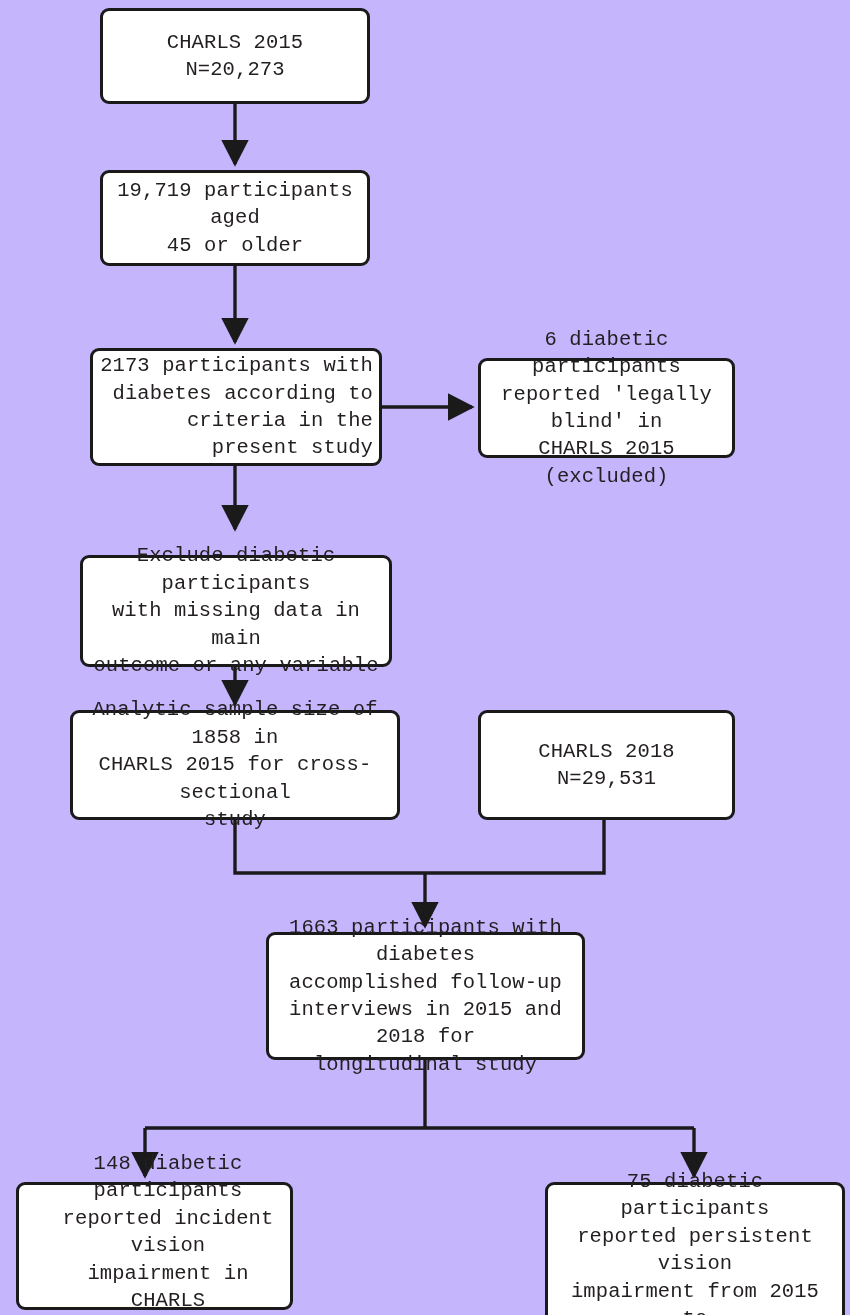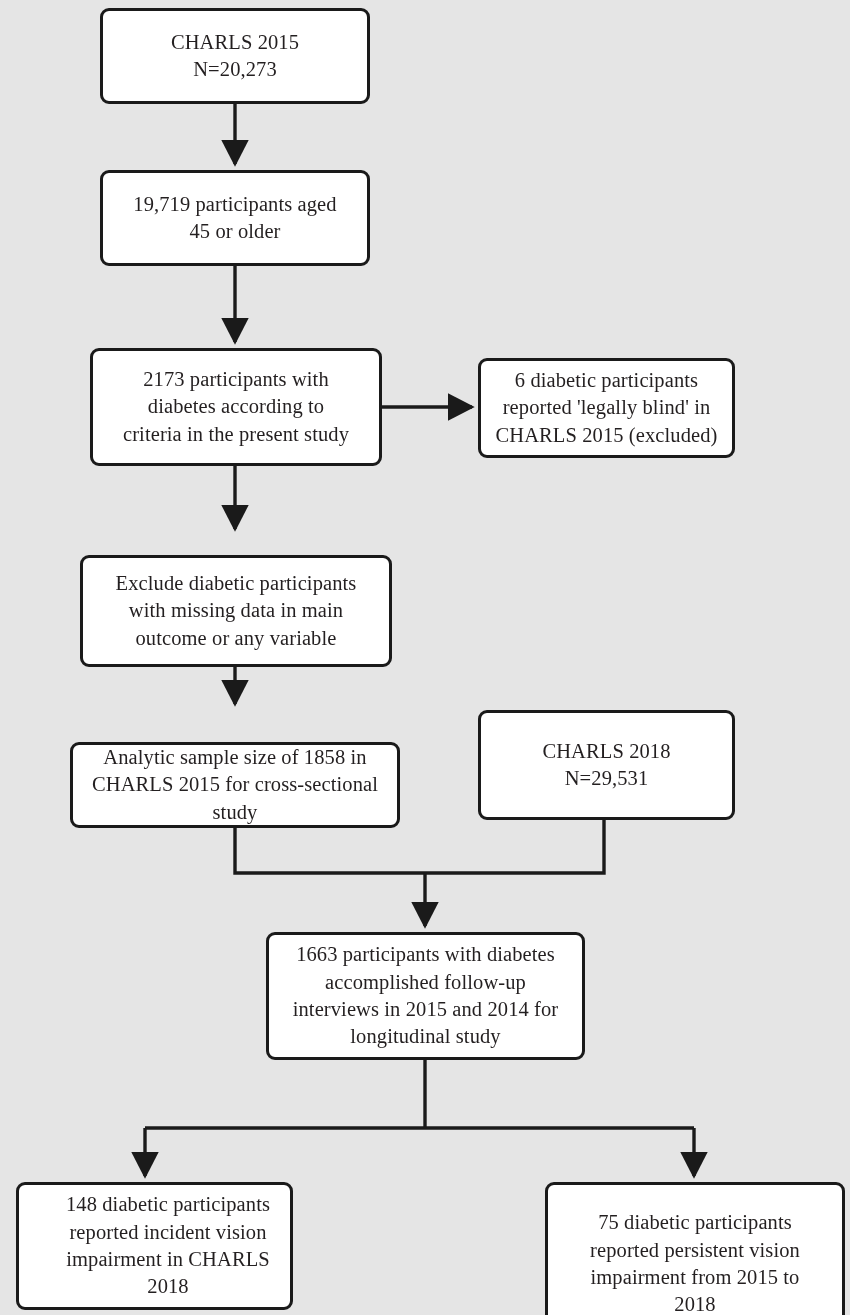--- a/index.html
+++ b/index.html
@@ -5,22 +5,22 @@
 <style>
   html, body {
     margin: 0;
     padding: 0;
     background: #ffffff;
   }
   #flow-root {
     position: relative;
     width: 850px;
     height: 1315px;
-    background: #e5e5e5;
-    font-family: Liberation Serif, serif;
+    background: #c4b5fd;
+    font-family: Liberation Mono, monospace;
     overflow: hidden;
   }
   #connectors {
     position: absolute;
     left: 0;
     top: 0;
     width: 850px;
     height: 1315px;
     pointer-events: none;
   }
@@ -44,24 +44,24 @@
     font-size: 20.5px;
     line-height: 1.34;
     color: #231f20;
     white-space: pre-line;
     letter-spacing: 0.1px;
   }
 
   
   #node-charls2015      { left: 100px; top: 8px;    width: 270px; height: 96px; }
   #node-aged45          { left: 100px; top: 170px;  width: 270px; height: 96px; }
-  #node-diabetes2173    { left: 90px;  top: 348px;  width: 292px; height: 118px; }
+  #node-diabetes2173    { left: 90px;  top: 348px;  width: 292px; height: 118px; text-align: right; }
   #node-legallyblind    { left: 478px; top: 358px;  width: 257px; height: 100px; align-items: center; }
   #node-exclude-missing { left: 80px;  top: 555px;  width: 312px; height: 112px; }
-  #node-analytic1858    { left: 70px;  top: 710px;  width: 330px; height: 86px; margin-top: 32px; }
+  #node-analytic1858    { left: 70px;  top: 710px;  width: 330px; height: 110px; }
   #node-charls2018      { left: 478px; top: 710px;  width: 257px; height: 110px; }
   #node-followup1663    { left: 266px; top: 932px;  width: 319px; height: 128px; }
   #node-incident148     { left: 16px;   top: 1182px; width: 277px; height: 128px; padding-left: 27px; }
   #node-persistent75    { left: 545px; top: 1182px; width: 300px; height: 164px; }
 </style>
 </head>
 <body>
 
 <div id="flow-root">
 
@@ -127,21 +127,21 @@
   </div>
 
   <div class="node" id="node-charls2018">
     <span class="node-text">CHARLS 2018
 N=29,531</span>
   </div>
 
   <div class="node" id="node-followup1663">
     <span class="node-text">1663 participants with diabetes
 accomplished follow-up
-interviews in 2015 and 2014 for
+interviews in 2015 and 2018 for
 longitudinal study</span>
   </div>
 
   <div class="node" id="node-incident148">
     <span class="node-text">148 diabetic participants
 reported incident vision
 impairment in CHARLS
 2018</span>
   </div>
 

